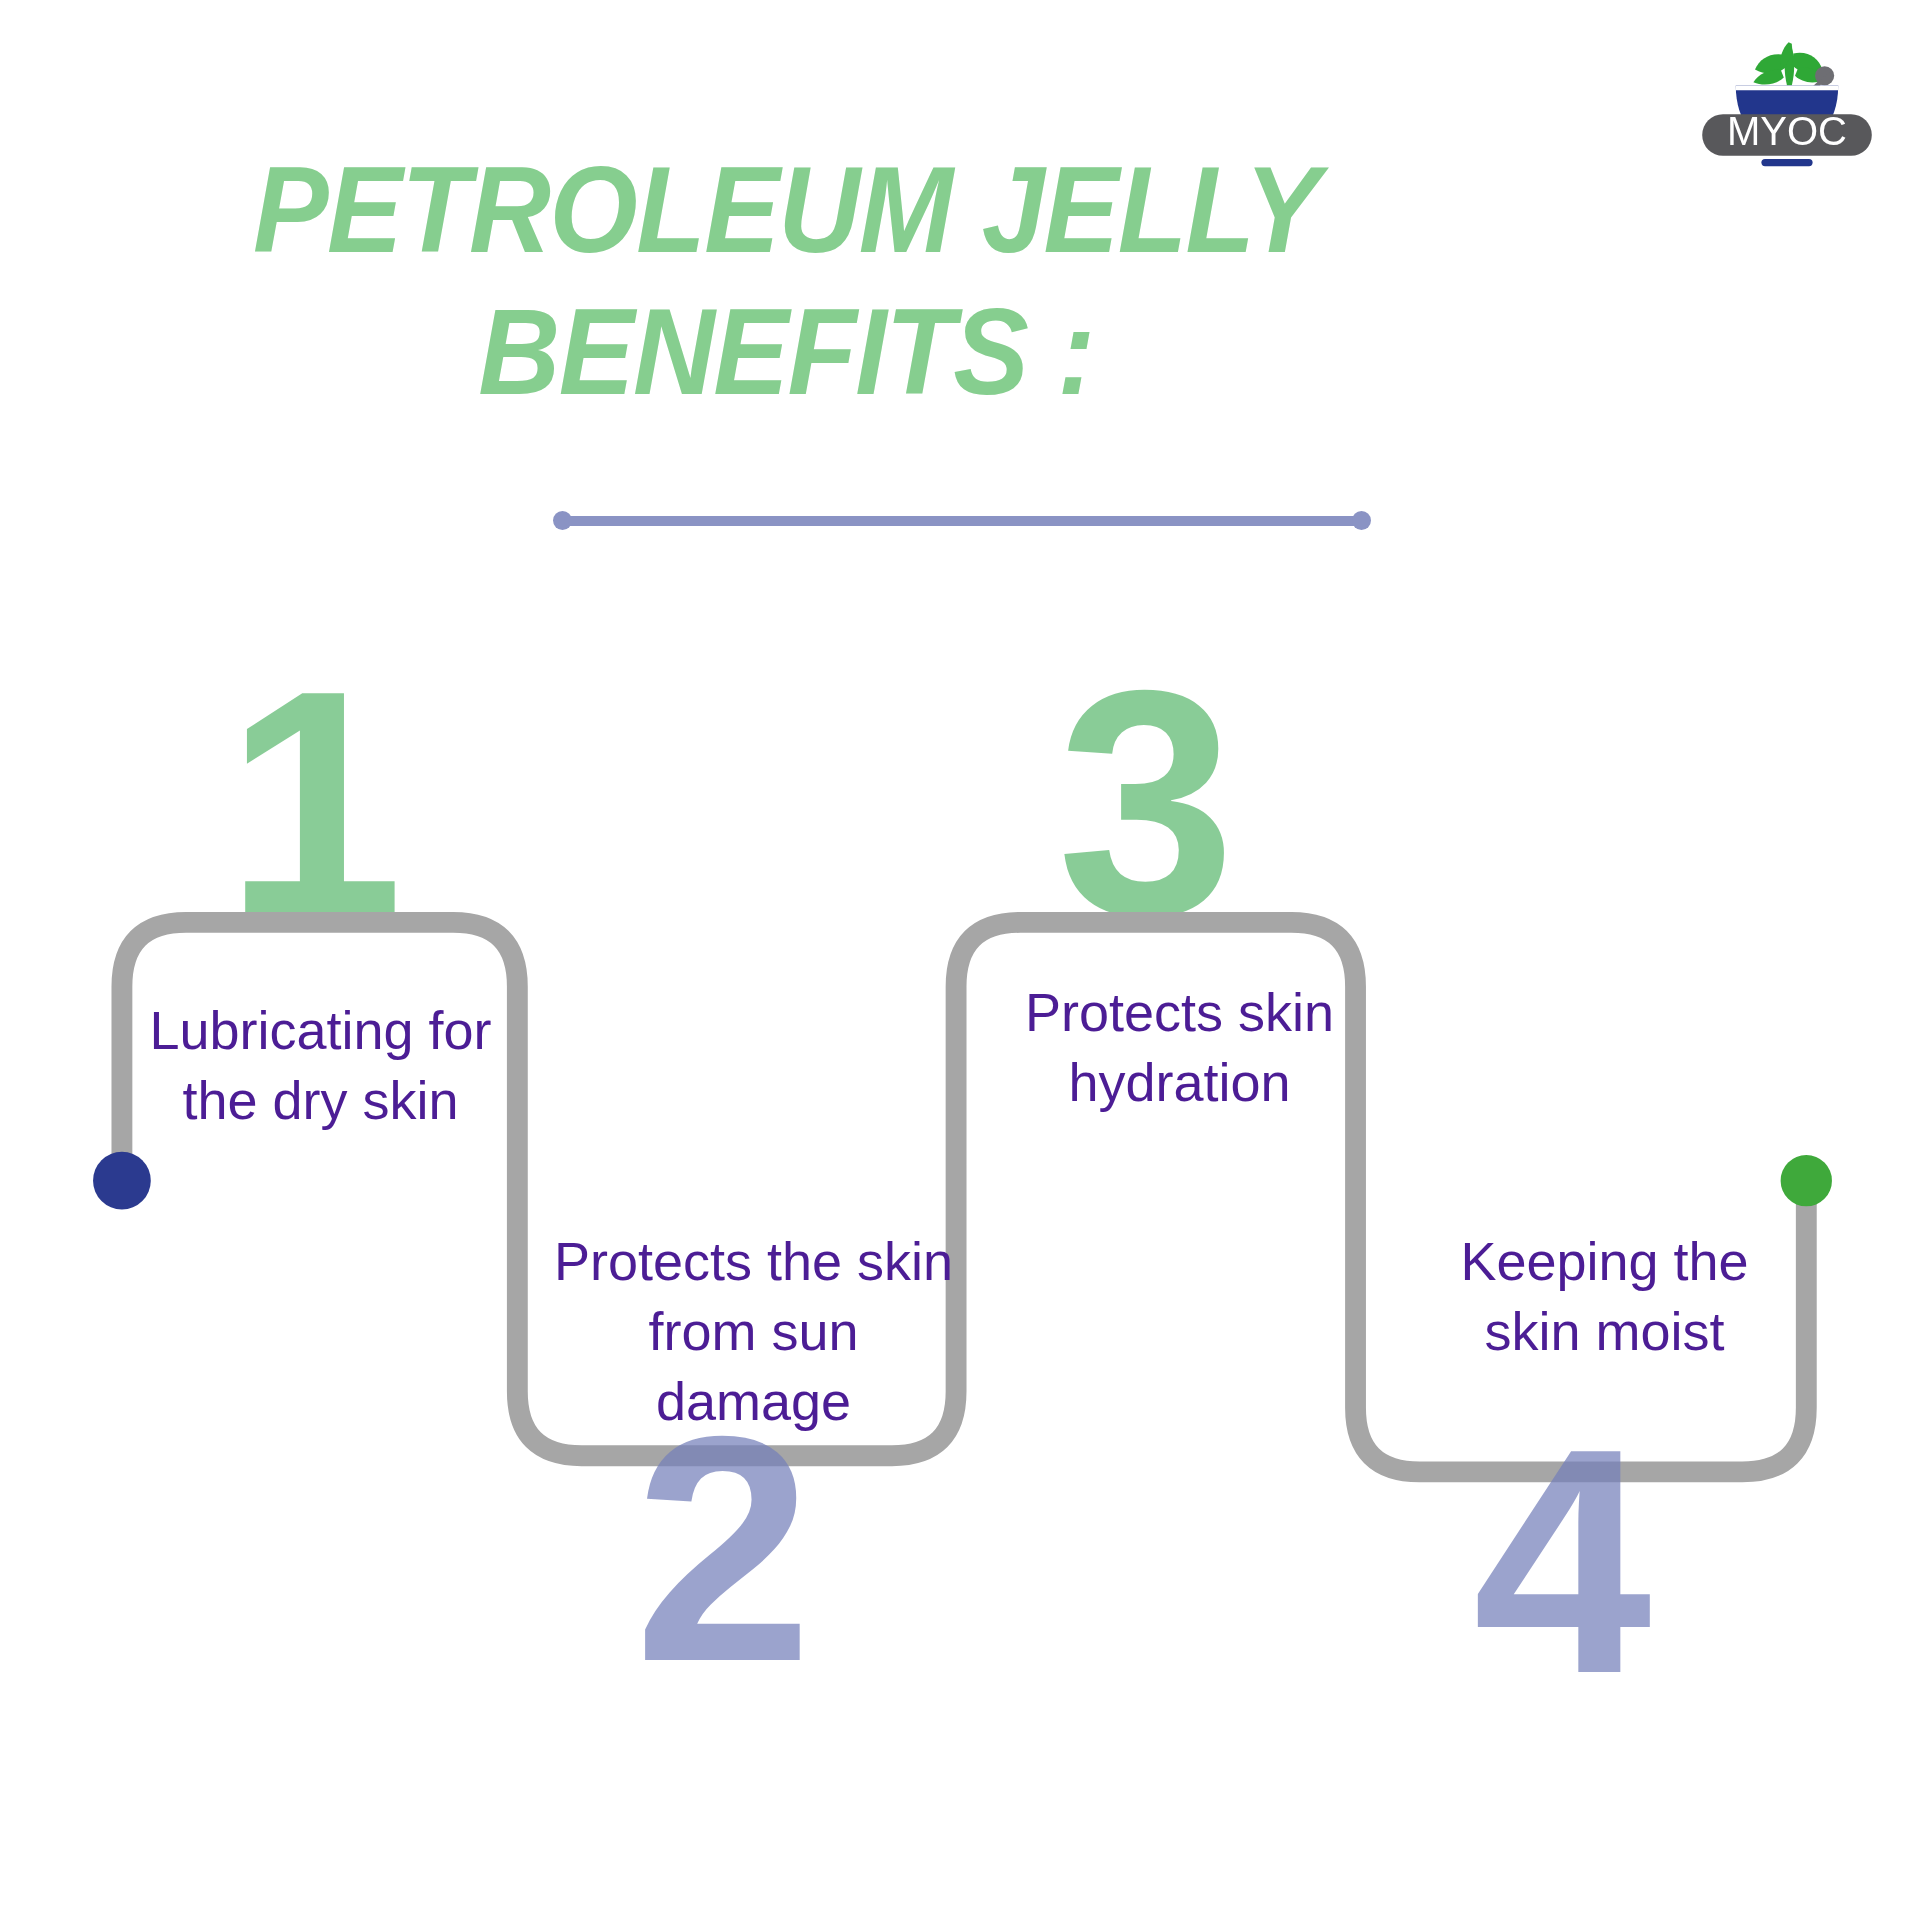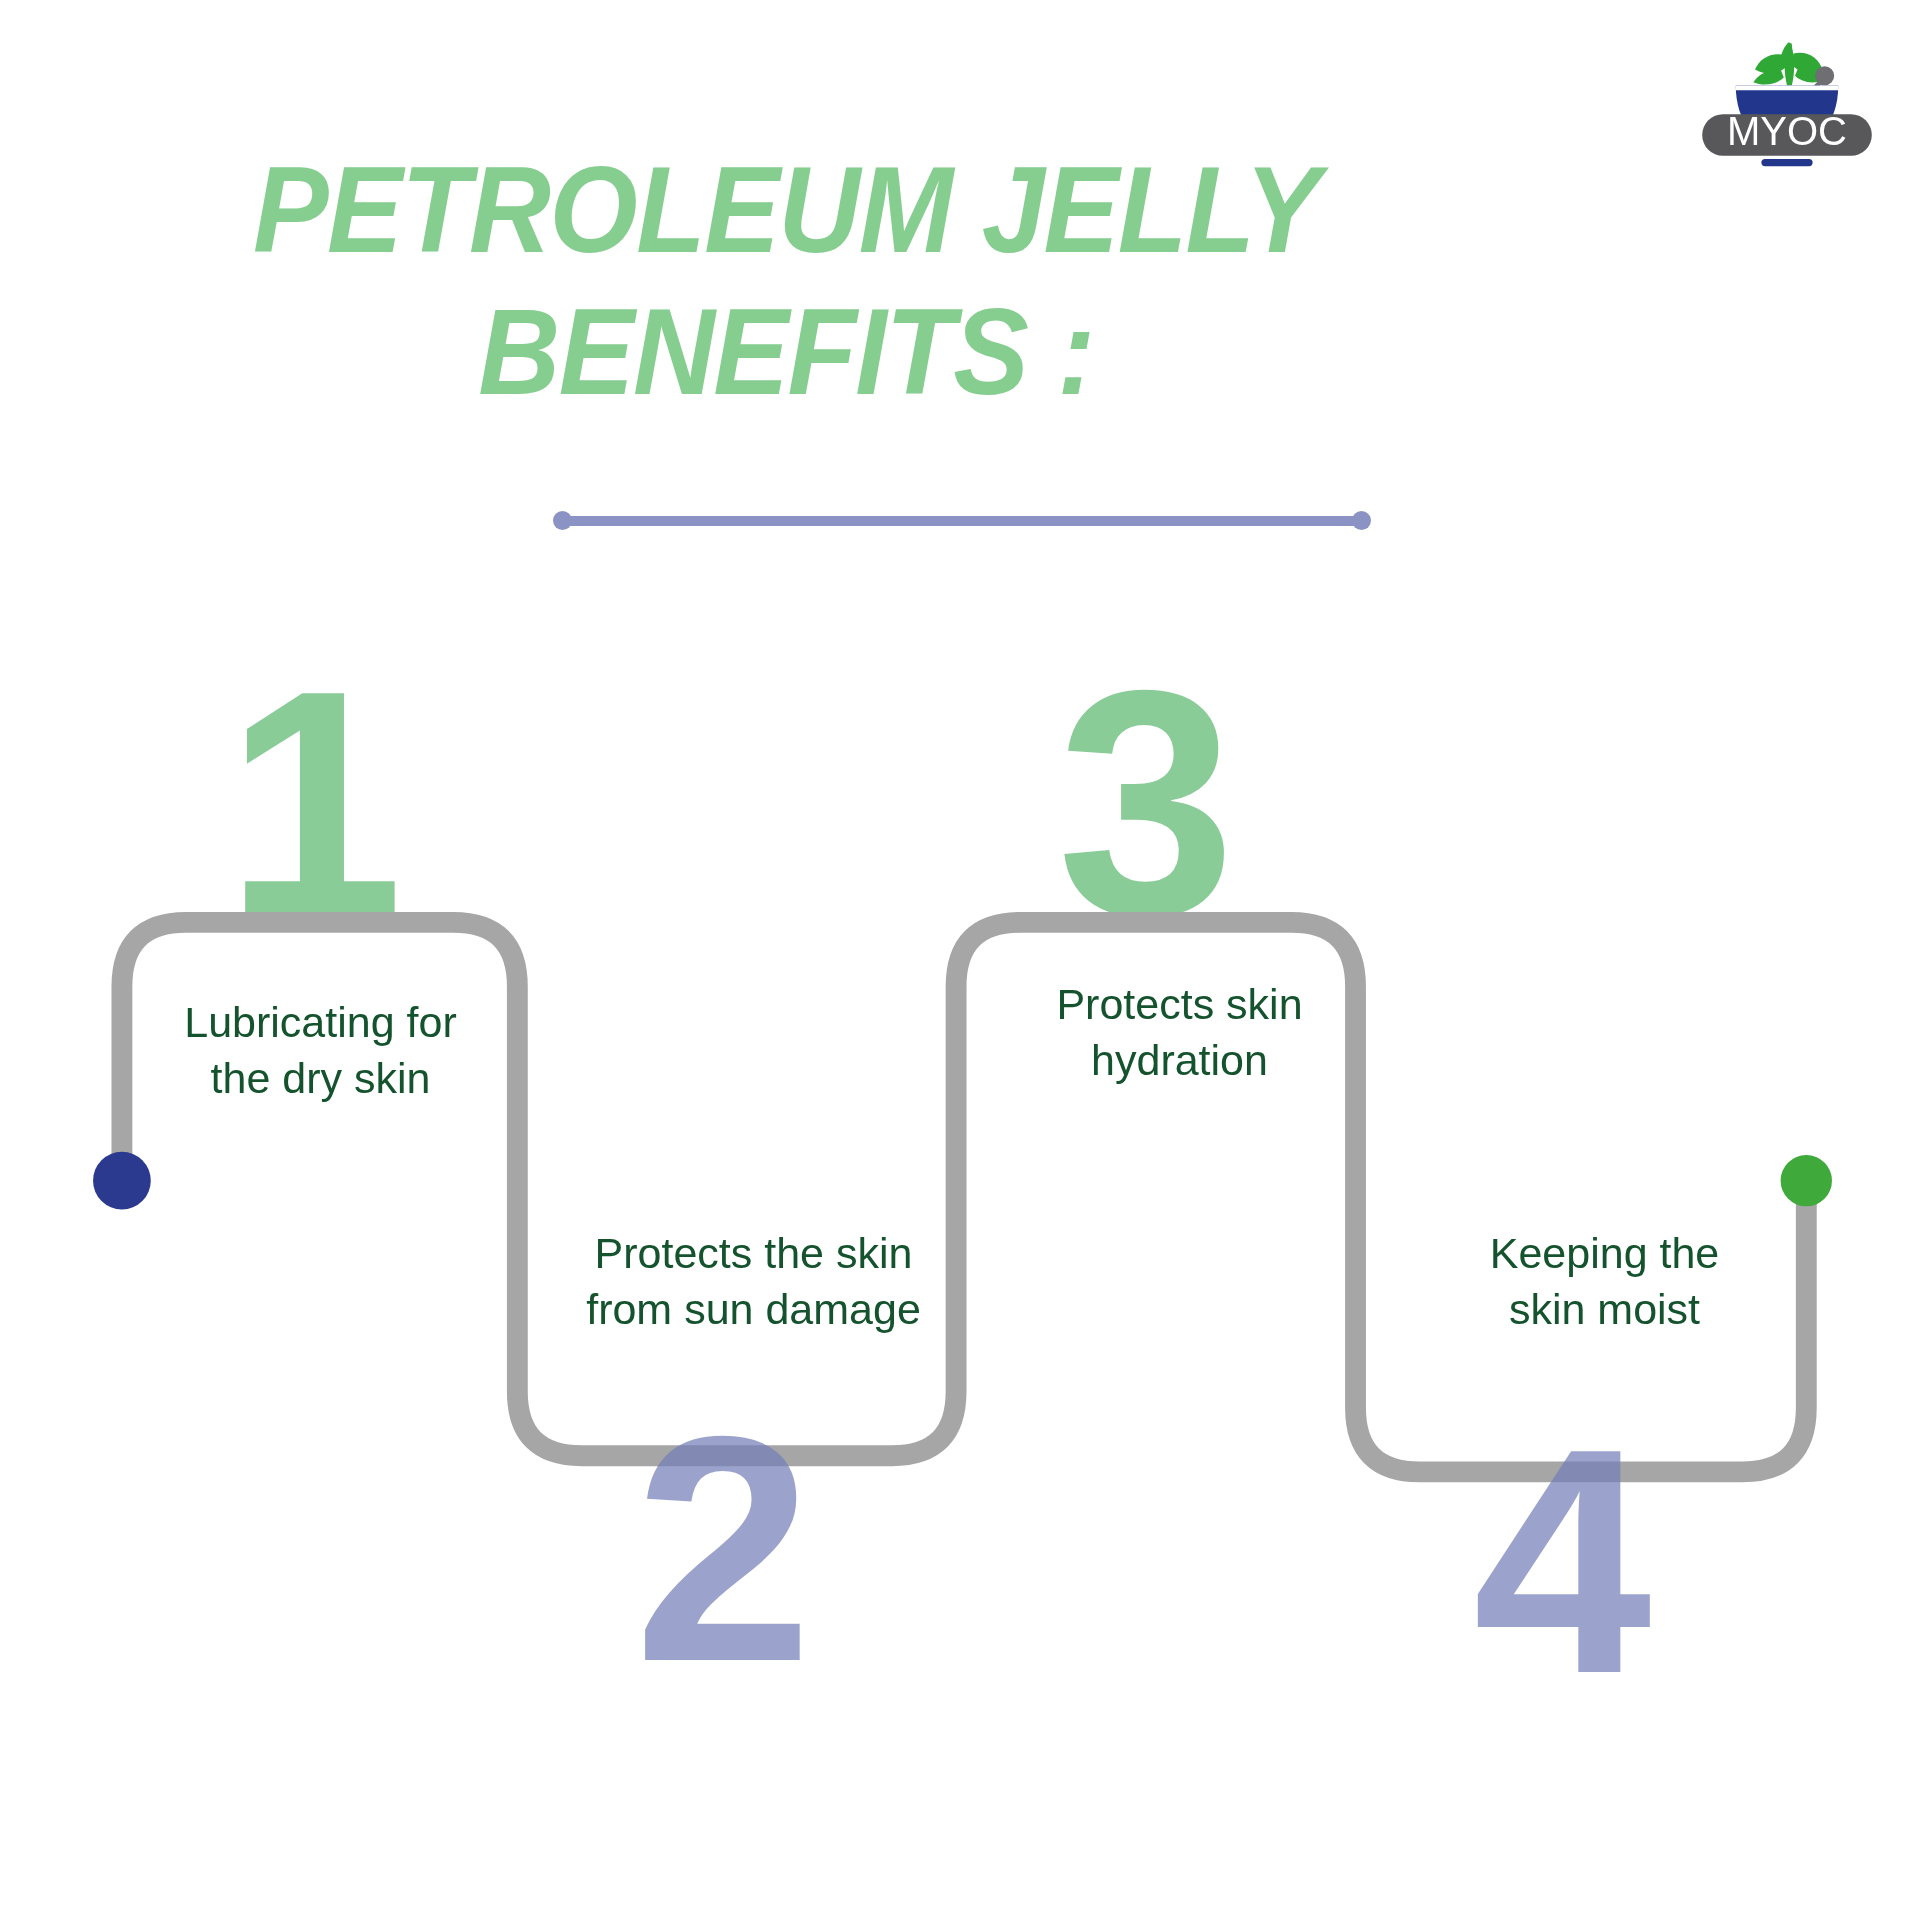--- a/index.html
+++ b/index.html
@@ -59,22 +59,22 @@
   .num.green{color:rgba(104,190,122,0.78);}
   .num.purple{color:rgba(116,127,186,0.72);}
   .n1{left:225px;top:642px;}
   .n2{left:634px;top:1388px;}
   .n3{left:1057px;top:642px;}
   .n4{left:1473px;top:1400px;}
 
   
   .label{
     position:absolute;
-    color:#14532d;
-    font-size:43px;
+    color:#4c1d95;
+    font-size:54px;
     line-height:1.30;
     text-align:center;
     white-space:pre-line;
     font-weight:400;
   }
   .l1{left:120px;top:995px;width:401px;}
   .l2{left:545px;top:1226px;width:417px;}
   .l3{left:995px;top:977px;width:369px;}
   .l4{left:1412px;top:1226px;width:385px;}
 </style>

